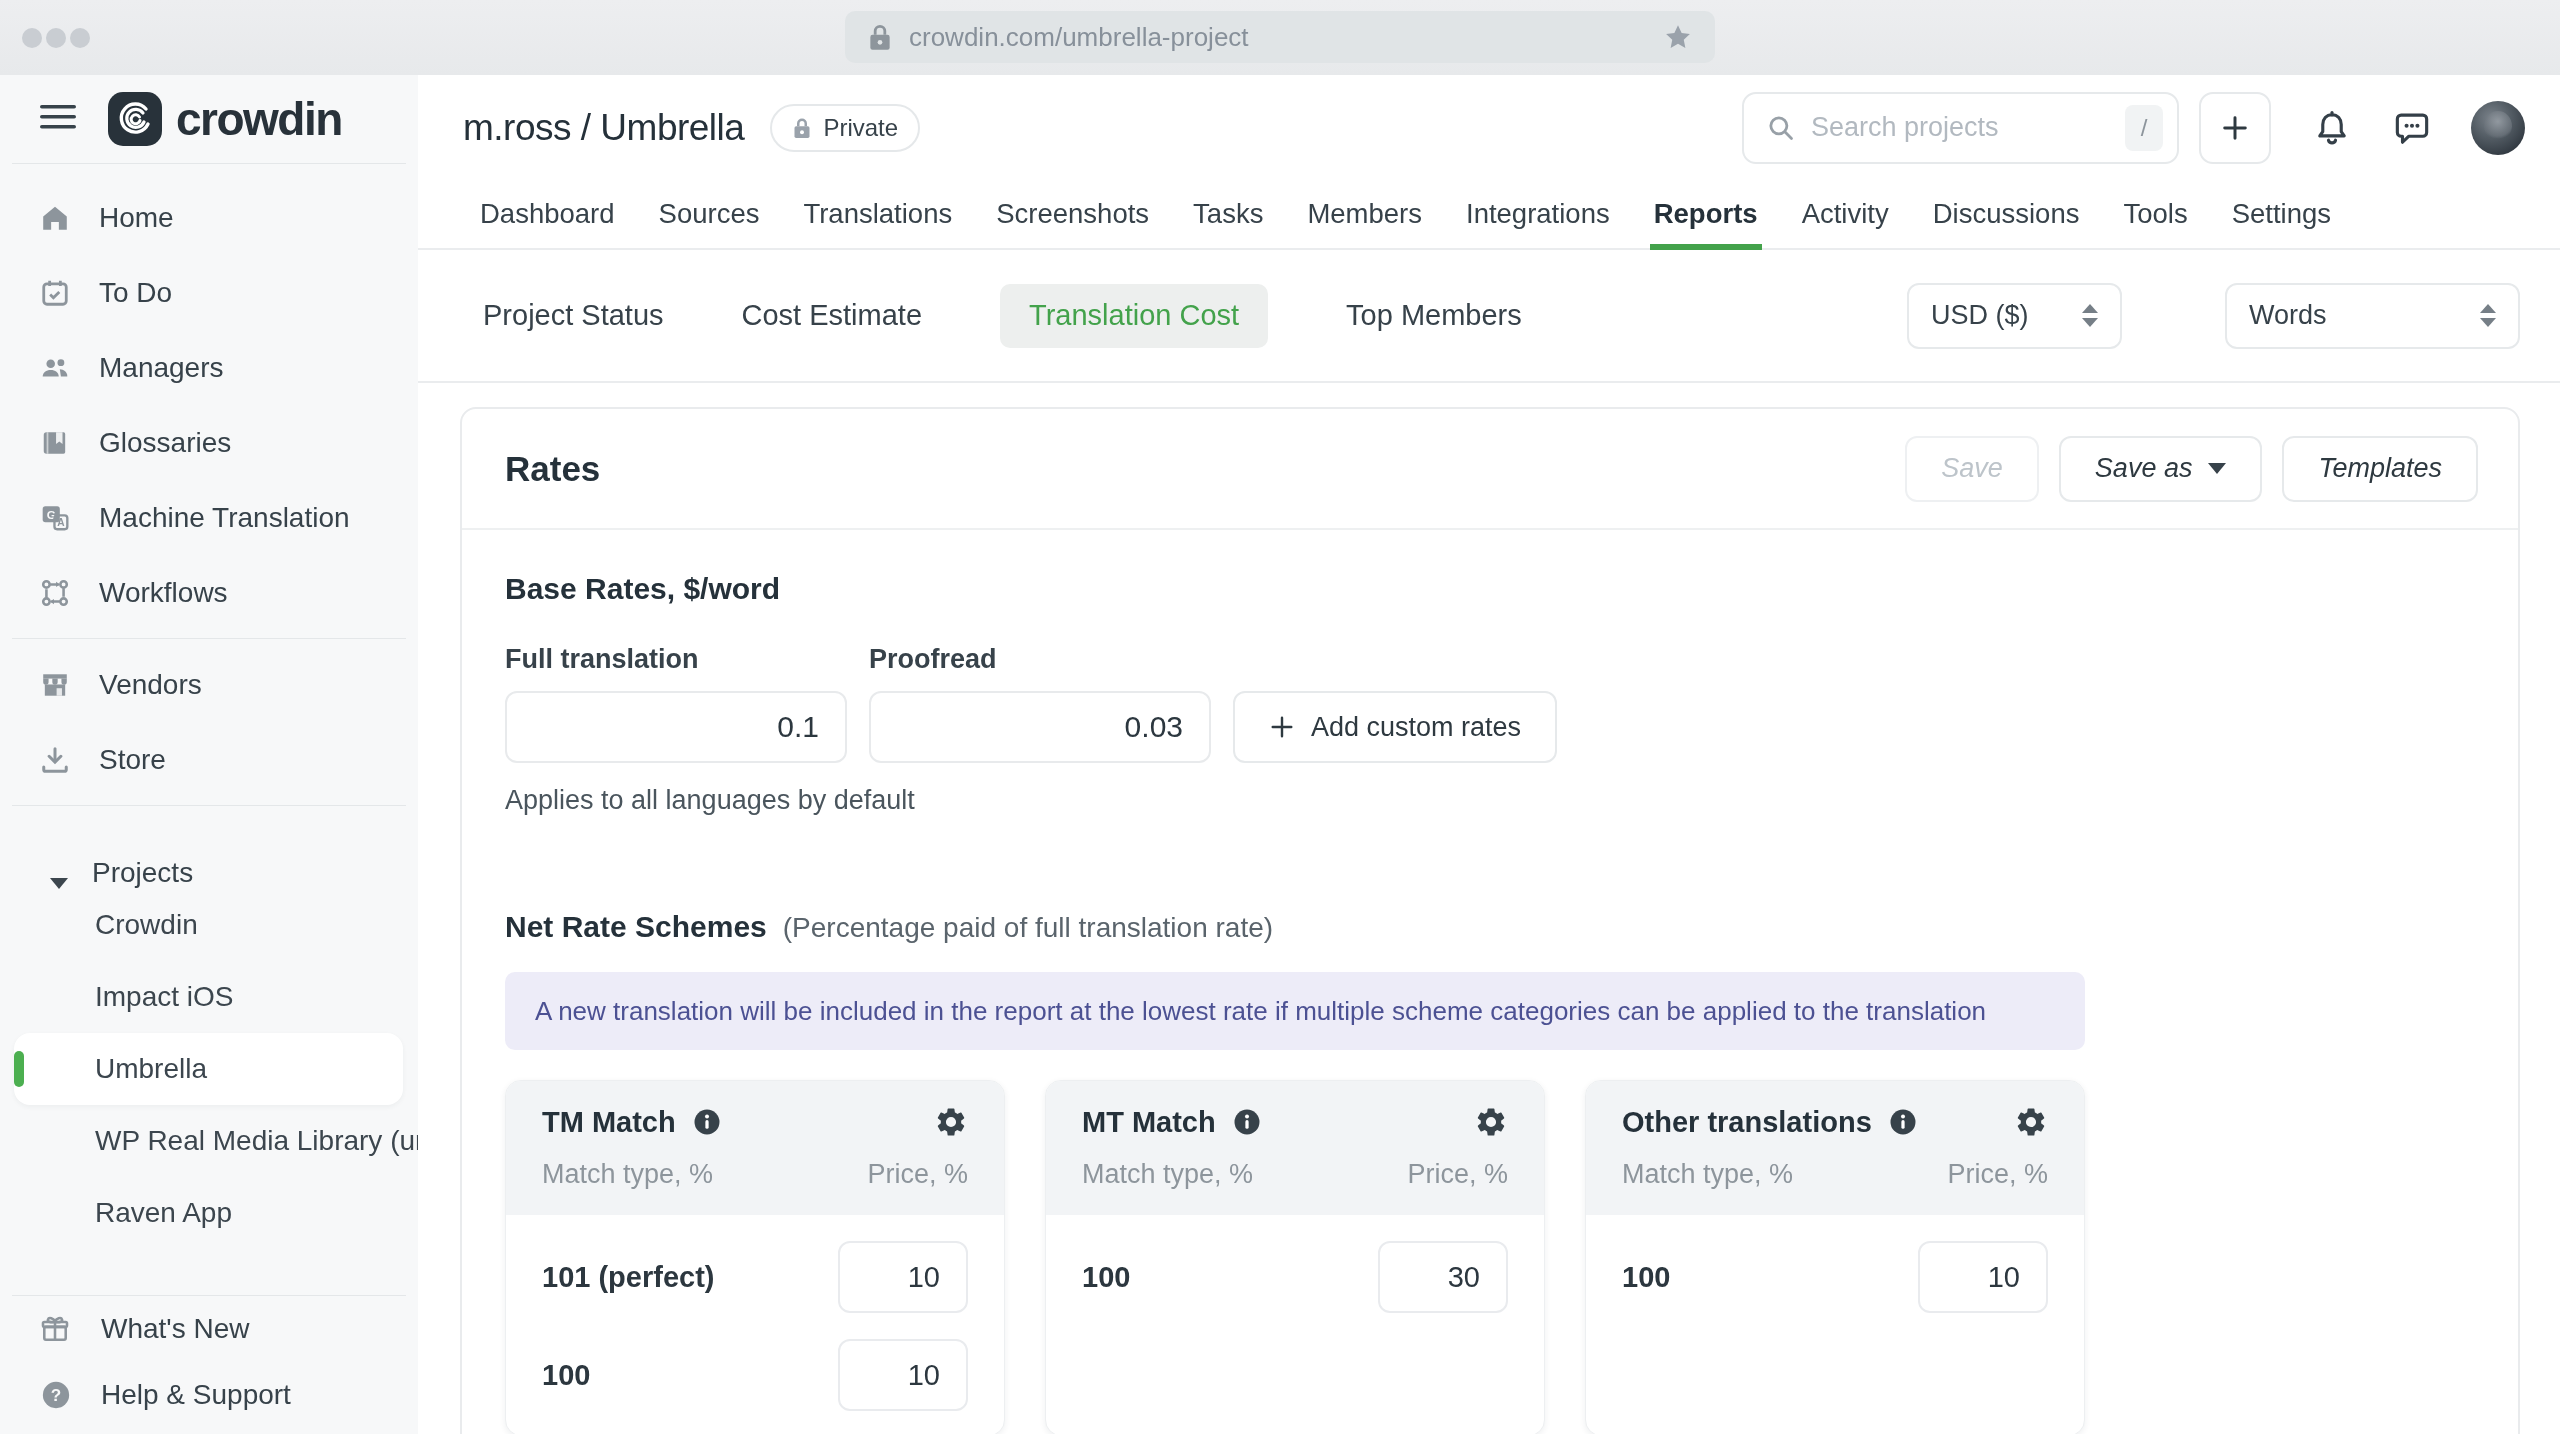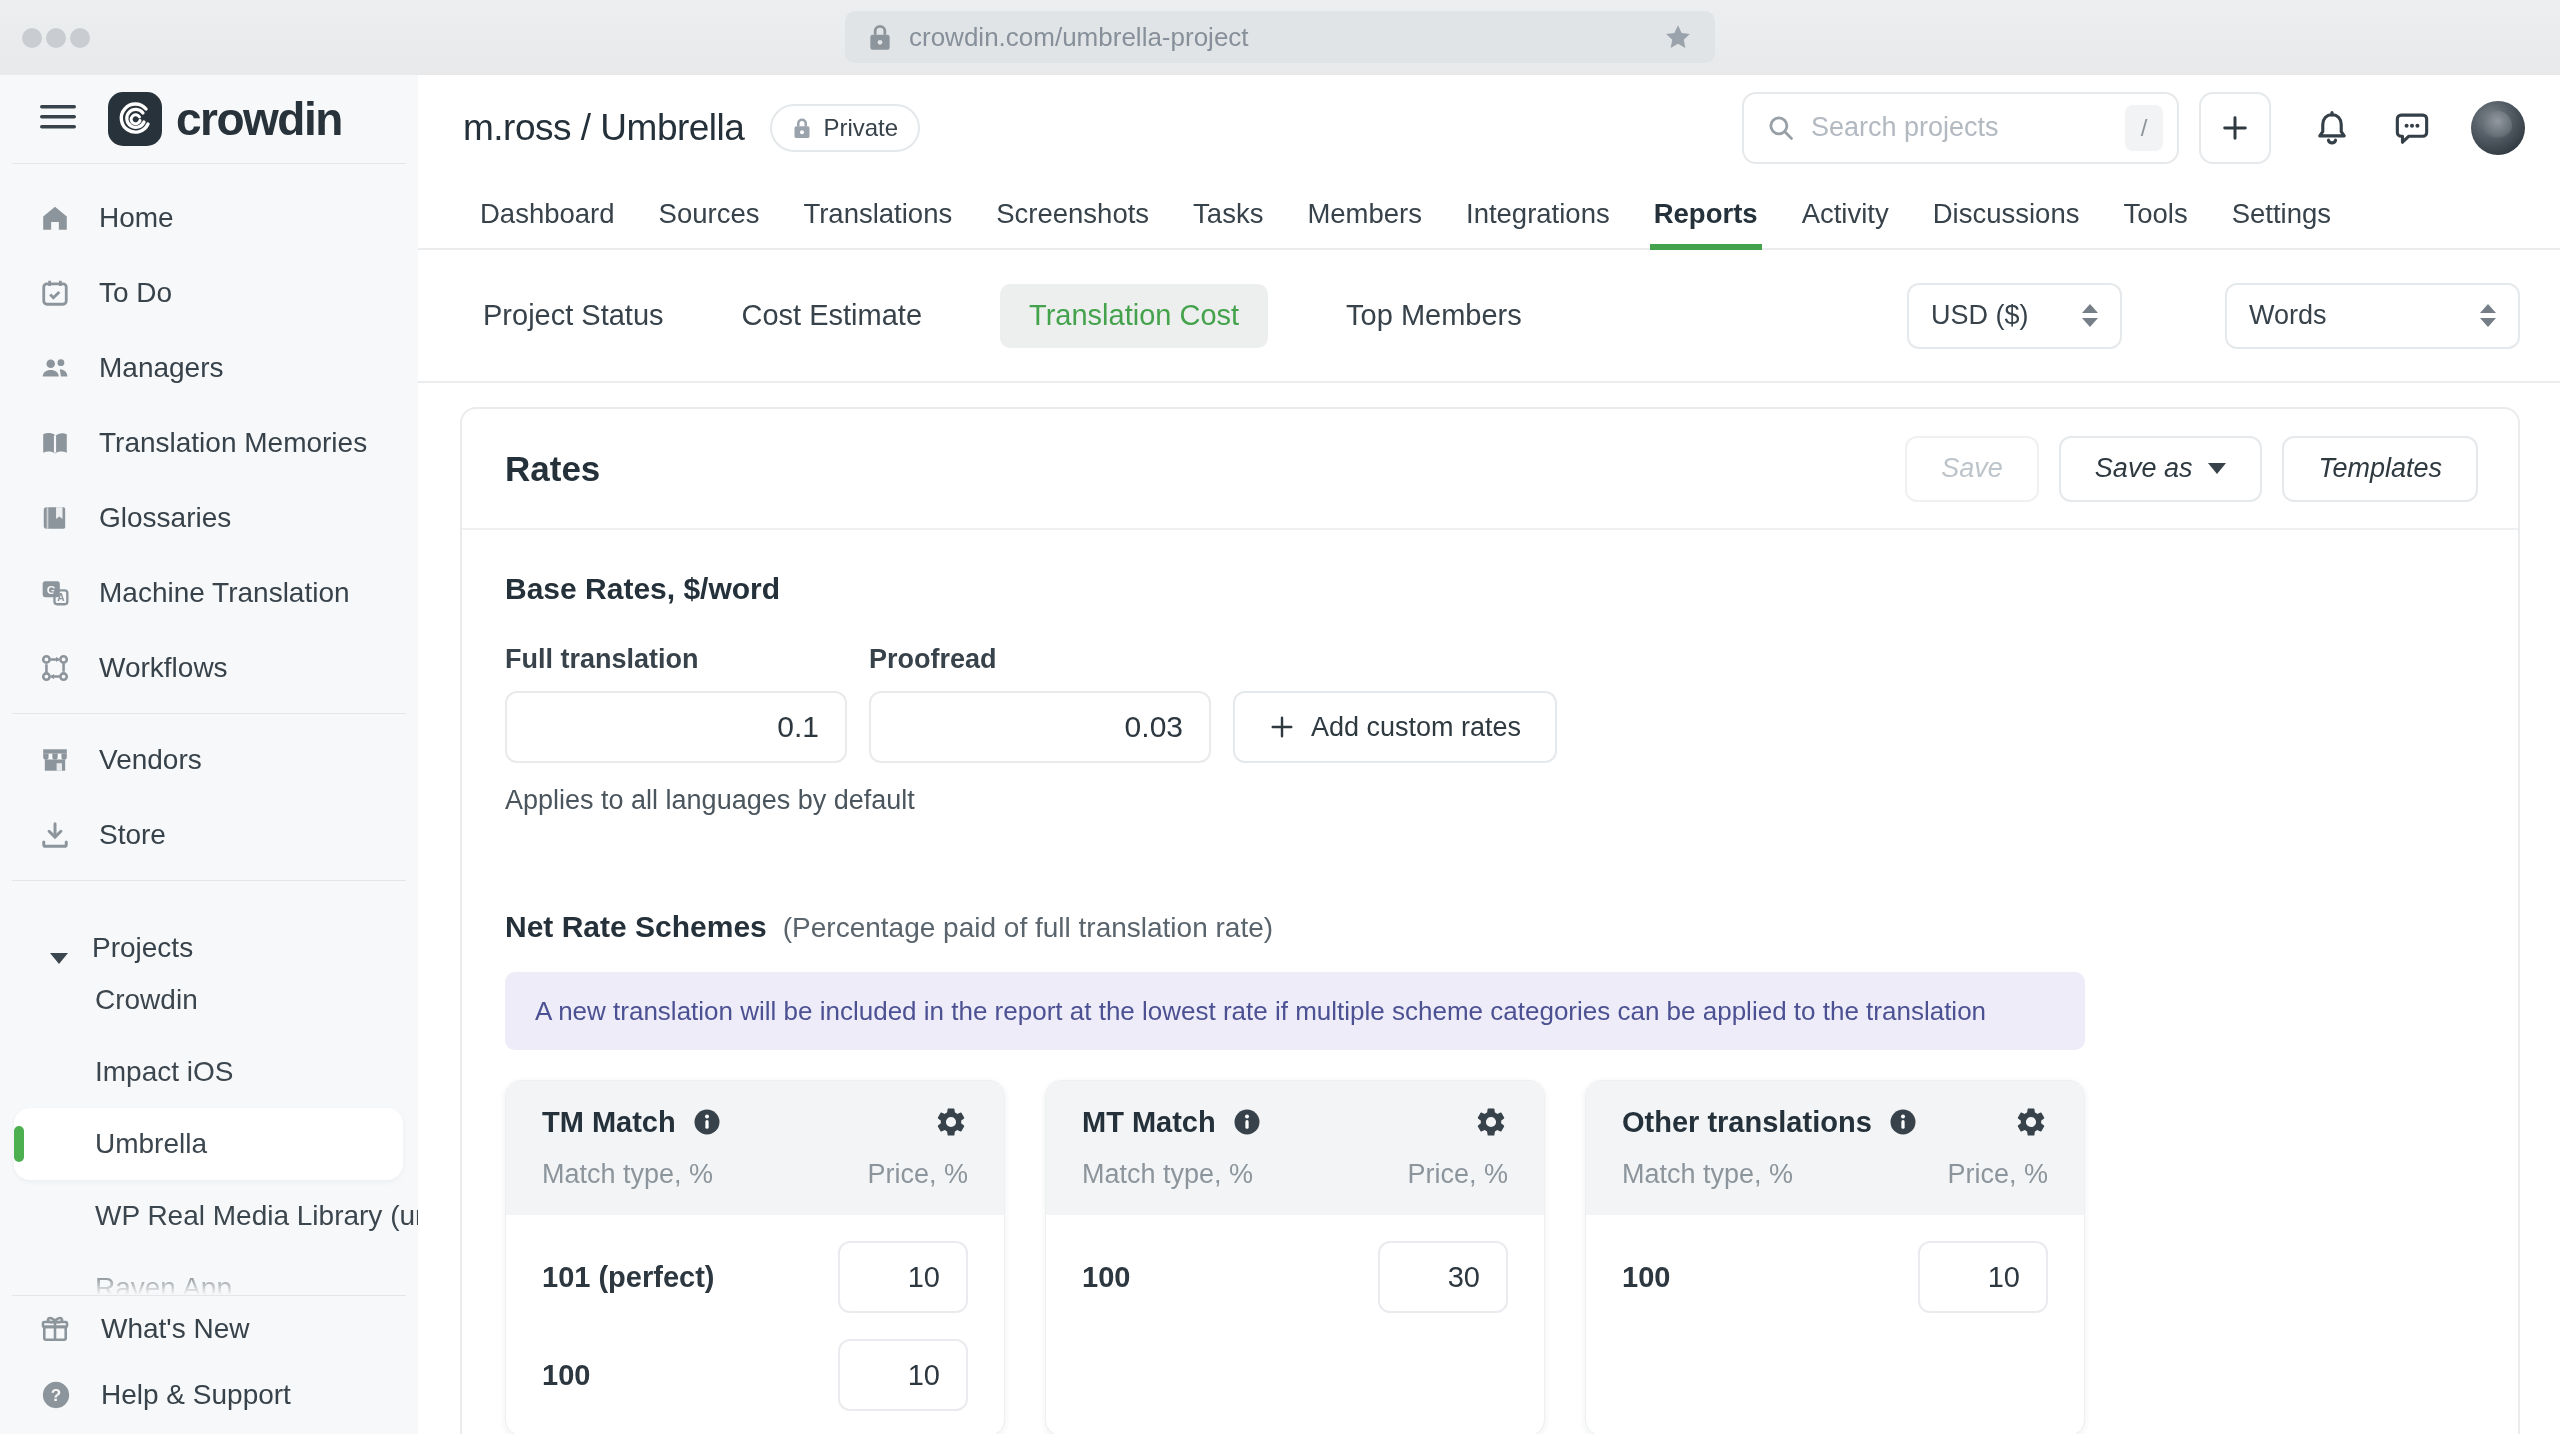--- a/index.html
+++ b/index.html
@@ -226,29 +226,20 @@
                   <circle cx="19.5" cy="9" r="3.2"></circle>
                   <path d="M18.5 15.2c3.8.2 7 2.3 7 6.8h-6z"></path>
                 </g>
               </svg>
             </span>
           <span>Managers</span>
         </div>
         <div class="side-item">
           <span class="icn">
               <svg width="30" height="30" viewBox="0 0 28 28">
-                <path fill="#8d959c" d="M14 6.5C11 4.5 6.5 4.2 3 5.8V23c3.5-1.6 8-1.3 11 .7 3-2 7.5-2.3 11-.7V5.8c-3.5-1.6-8-1.3-11 2z"></path>
-                <path stroke="#f7f8f9" stroke-width="2" d="M14 7v16"></path>
-              </svg>
-            </span>
-          <span>Translation Memories</span>
-        </div>
-        <div class="side-item">
-          <span class="icn">
-              <svg width="30" height="30" viewBox="0 0 28 28">
                 <path fill="#8d959c" d="M6 4h16a1.5 1.5 0 0 1 1.5 1.5v17A1.5 1.5 0 0 1 22 24H6a2.5 2.5 0 0 1-2.5-2.5v-15A2.5 2.5 0 0 1 6 4z"></path>
                 <path fill="#f7f8f9" d="M15 4h6v11l-3-2.4L15 15z" opacity=".9"></path>
                 <path stroke="#f7f8f9" stroke-width="1.6" d="M7 4v20" opacity=".6"></path>
               </svg>
             </span>
           <span>Glossaries</span>
         </div>
         <div class="side-item">
           <span class="icn">
               <svg width="30" height="30" viewBox="0 0 28 28">

